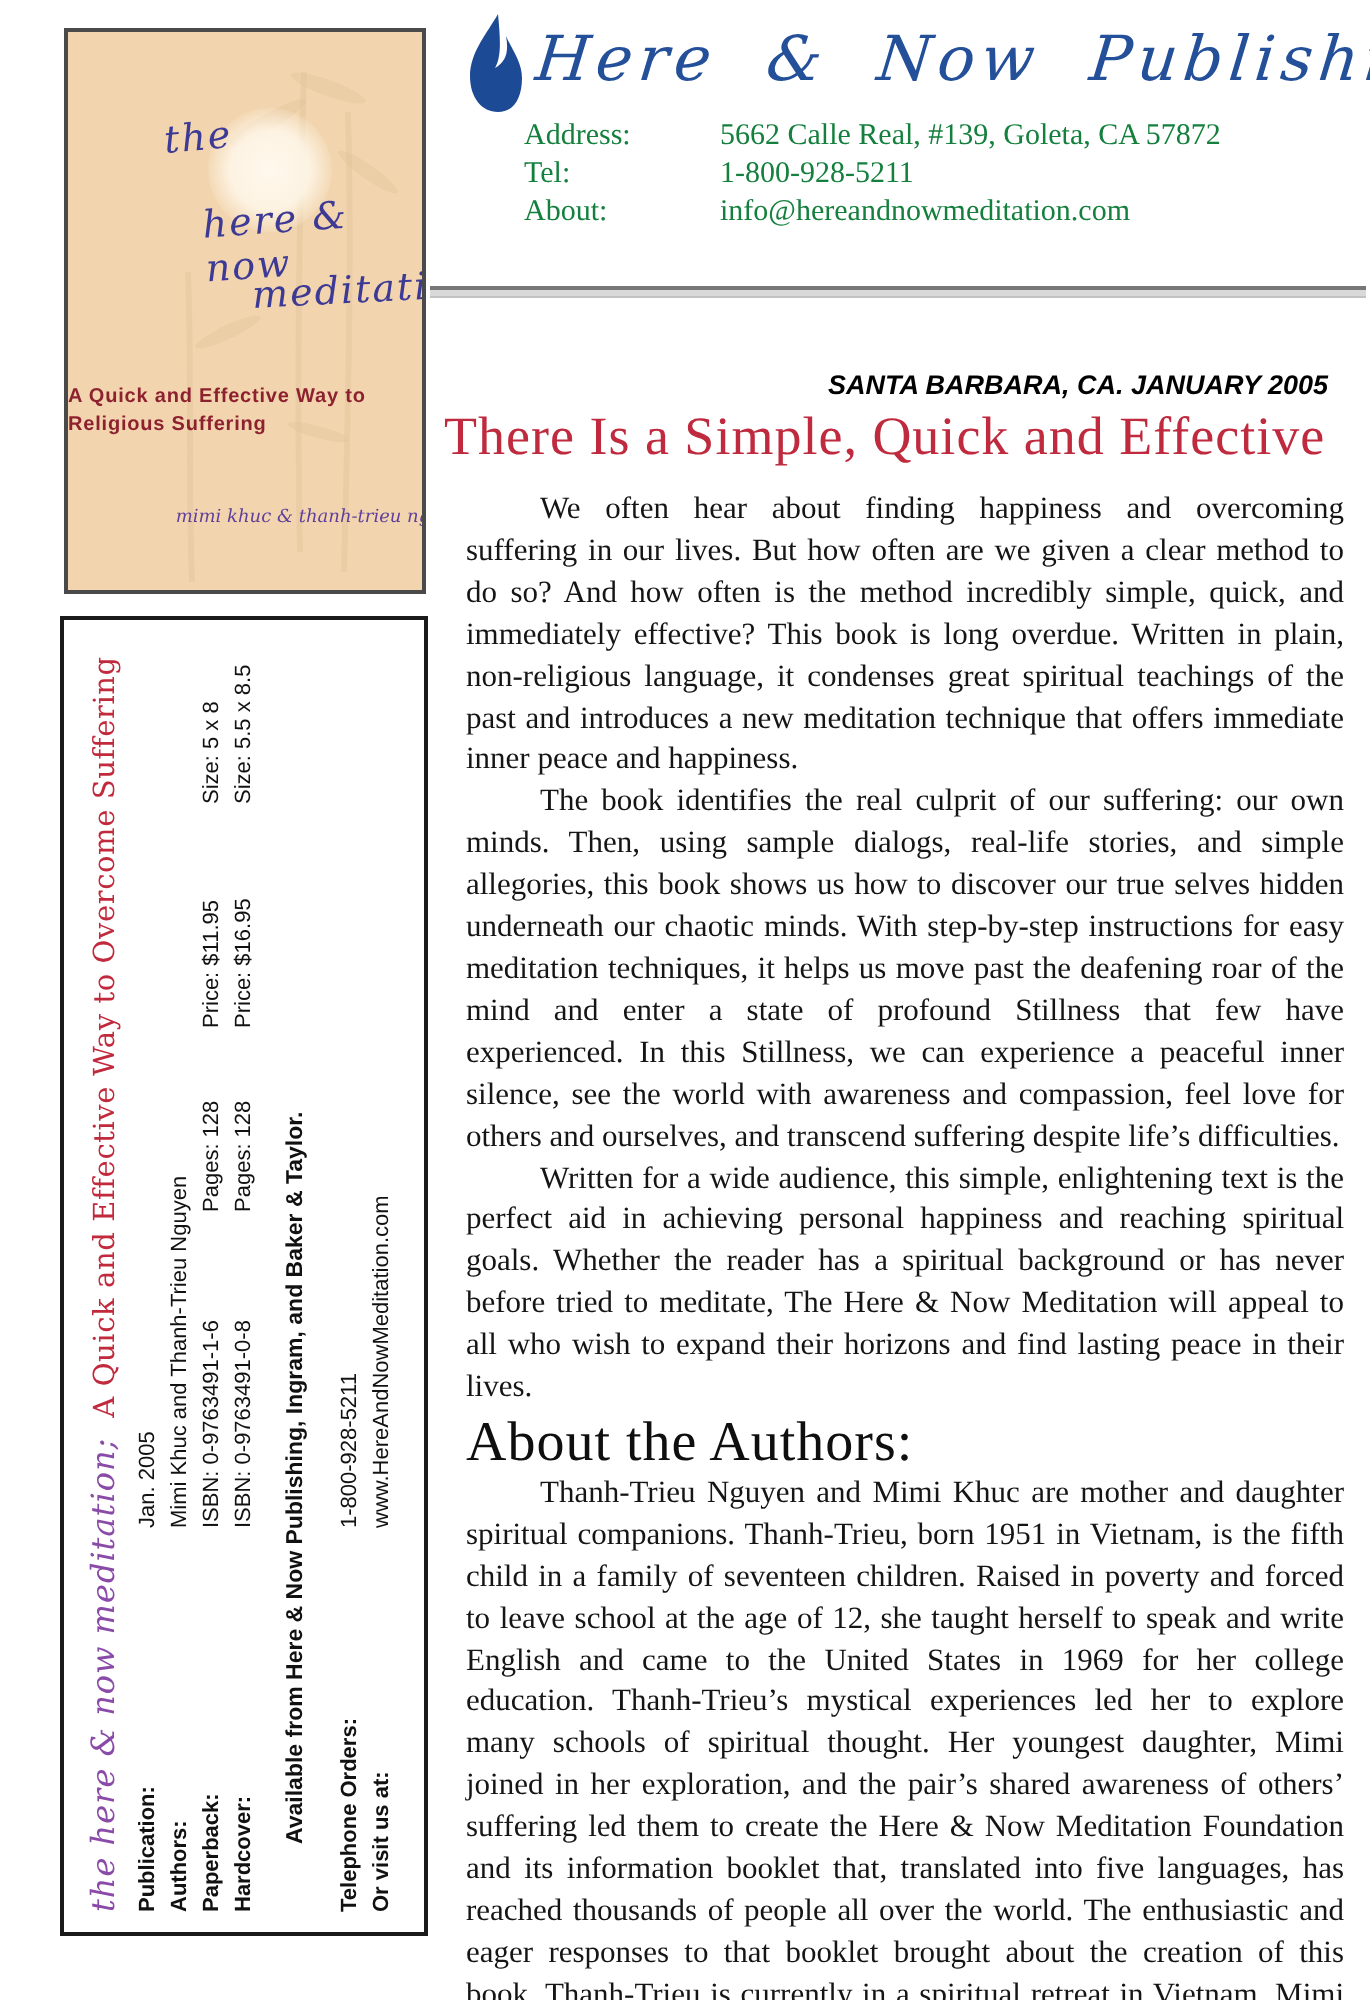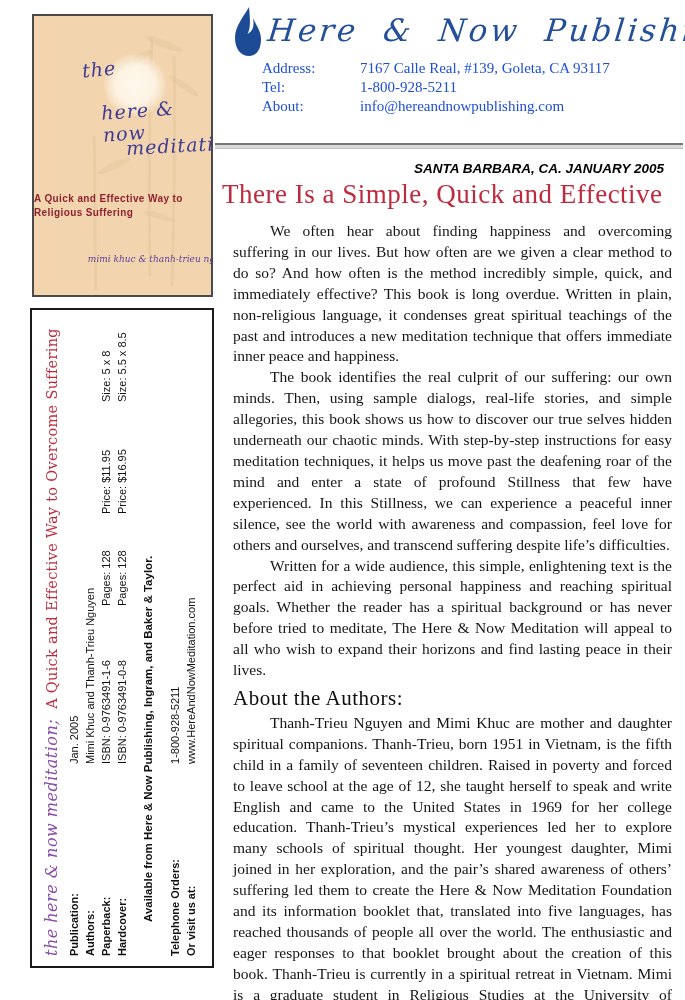--- a/index.html
+++ b/index.html
@@ -41,37 +41,37 @@
   .tagline-sub{color:#c12a3c;font-family:"DejaVu Serif", serif;font-size:14.5px;letter-spacing:.3px;}
   .avail-row{height:20px;line-height:20px;font-weight:bold;font-size:11.5px;
         padding-left:34px;margin-top:8px;white-space:nowrap;}
   .vgap9{height:9px;}
 
   
   .flame{position:absolute;left:232px;top:6px;}
   .logo-text{position:absolute;left:268px;top:8px;width:410px;color:#24509a;
         font-family:"DejaVu Serif", serif;font-style:italic;font-size:31px;line-height:44px;
         letter-spacing:3px;word-spacing:12px;transform:skewX(-6deg);white-space:nowrap;}
-  .contact{position:absolute;left:262px;top:59px;font-size:15px;color:#1d4ed8;
+  .contact{position:absolute;left:262px;top:59px;font-size:15px;color:#15803d;
         font-family:"Liberation Serif", serif;}
   .contact-row{display:flex;height:19px;line-height:19px;}
   .contact-row .clabel{width:98px;flex:0 0 98px;}
   .divider{position:absolute;left:215px;top:143px;width:468px;height:3px;
         border-top:2px solid #777;border-bottom:1px solid #c2c2c2;box-sizing:content-box;background:#d9d9d9;}
 
   
   .main{position:absolute;left:222px;top:161px;width:452px;}
   .dateline{text-align:right;padding-right:10px;font-family:"Liberation Sans", sans-serif;
-        font-weight:bold;font-style:italic;font-size:13.5px;color:#000;}
+        font-weight:bold;font-style:italic;font-size:13.5px;color:#000;margin-top:24px;}
   .title{margin-top:4px;color:#bf2a3e;font-size:27px;line-height:28px;
         font-family:"Liberation Serif", serif;letter-spacing:.5px;}
   .bodytext{margin-top:13px;padding-left:11px;padding-right:2px;text-align:justify;
         font-size:15.5px;line-height:20.9px;color:#151515;}
   .bodytext p{margin:0;text-indent:37px;}
-  .about-heading{font-size:21px;line-height:26px;margin:4px 0 2px 0;color:#0f0f0f;
+  .about-heading{font-size:28px;line-height:26px;margin:4px 0 2px 0;color:#0f0f0f;
         font-family:"Liberation Serif", serif;letter-spacing:.5px;}
 </style>
 </head>
 <body>
 
 <div class="page">
 
   <div class="cover">
     <svg class="bamboo" width="177" height="279" viewBox="0 0 177 279">
       <g stroke="#c8a376" fill="none" stroke-width="3" opacity="0.35">
@@ -139,29 +139,29 @@
   </div>
 
   <svg class="flame" width="32" height="52" viewBox="0 0 32 52">
     <path fill="#1d4a94" d="M17 1 C12 10 3 20 3 32 C3 43 9 50 17 50 C25 50 29 43 29 33 C29 25 24 19 21 12 C22.5 20 21 25 15.5 28 C19 22 18 12 17 1 Z"></path>
   </svg>
   <div class="logo-text">Here &amp; Now Publishing</div>
 
   <div class="contact">
     <div class="contact-row">
       <span class="clabel">Address:</span>
-      <span>7167 Calle Real, #139, Goleta, CA 93117</span>
+      <span>5662 Calle Real, #139, Goleta, CA 57872</span>
     </div>
     <div class="contact-row">
       <span class="clabel">Tel:</span>
       <span>1-800-928-5211</span>
     </div>
     <div class="contact-row">
       <span class="clabel">About:</span>
-      <span>info@hereandnowpublishing.com</span>
+      <span>info@hereandnowmeditation.com</span>
     </div>
   </div>
 
   <div class="divider"></div>
 
   <div class="main">
     <div class="dateline">SANTA BARBARA, CA. JANUARY 2005</div>
     <div class="title">
       <div>There Is a Simple, Quick and Effective</div>
     </div>

